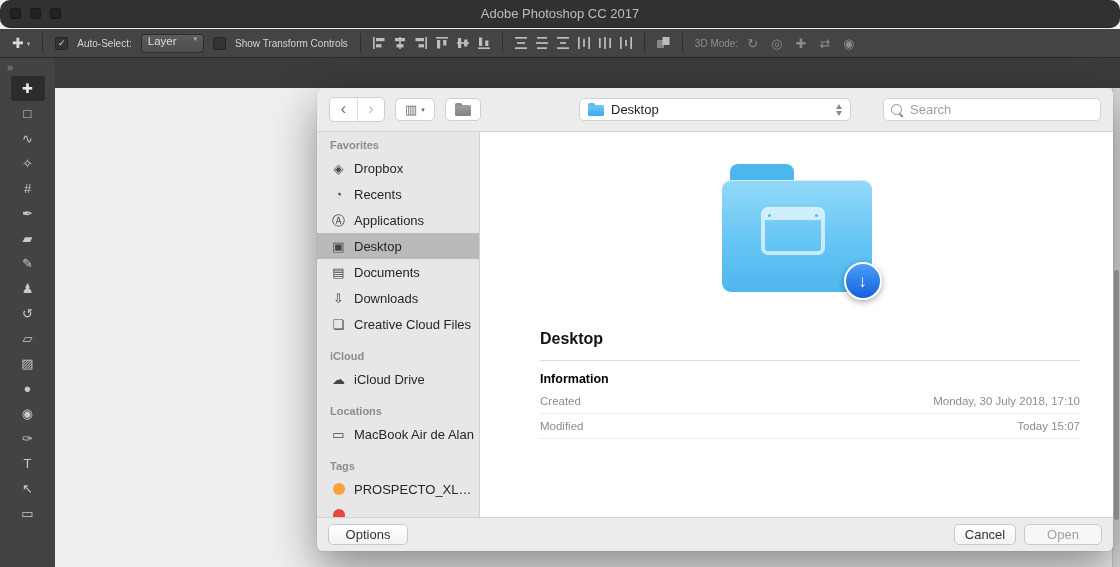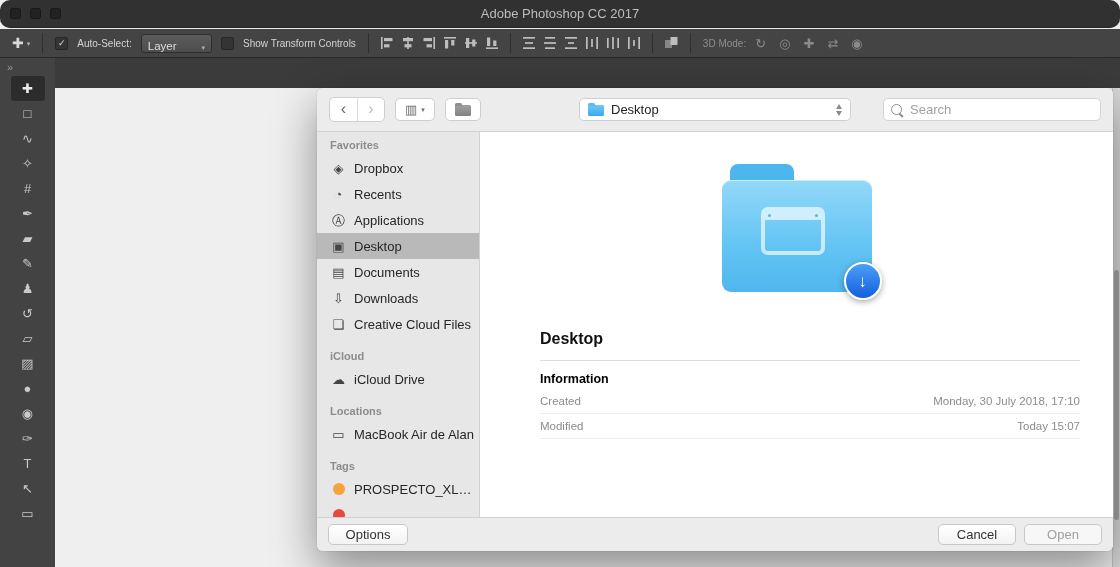--- a/index.html
+++ b/index.html
@@ -14,21 +14,21 @@
   .traffic span{width:11px;height:11px;border-radius:2.5px;background:#222;border:1px solid #181818;box-sizing:border-box;}
   .title-text{color:#bdbdbd;font-size:13px;}
 
   .optionsbar{position:absolute;left:0;top:29px;width:1120px;height:29px;background:#444;
     border-bottom:1px solid #292929;display:flex;align-items:center;gap:9px;padding:0 0 0 12px;box-sizing:border-box;}
   .ob-sep{width:1px;height:20px;background:#2e2e2e;margin:0 3px;flex:0 0 auto;}
   .ob-label{font-size:10px;color:#d4d4d4;white-space:nowrap;}
   .ob-label.dim{color:#8f8f8f;}
   .checkbox{width:11px;height:11px;background:#343434;border:1px solid #262626;border-radius:2px;
     display:flex;align-items:center;justify-content:center;color:#ddd;font-size:9px;line-height:1;flex:0 0 auto;}
-  .ob-select{display:flex;align-items:flex-end;gap:25px;background:linear-gradient(#5c5c5c,#4d4d4d);
+  .ob-select{display:flex;align-items:flex-start;gap:17px;background:linear-gradient(#5c5c5c,#4d4d4d);
     border:1px solid #2d2d2d;border-radius:3px;height:17px;padding:0 6px;font-size:11.5px;color:#ddd;}
   .ob-caret{font-size:7px;color:#b0b0b0;}
   .ob-tool{color:#d8d8d8;font-size:14px;display:flex;align-items:center;gap:3px;line-height:1;}
   .ob-ico{display:flex;align-items:center;justify-content:center;}
   .dim-ico{color:#8a8a8a;font-size:13px;line-height:1;}
   .icongrp{display:flex;align-items:center;gap:9px;}
 
   .topstrip{position:absolute;left:0;top:58px;width:1120px;height:30px;background:#3b3b3b;}
 
   .toolstrip{position:absolute;left:0;top:58px;width:55px;height:509px;background:#434343;z-index:2;overflow:hidden;}
@@ -103,21 +103,21 @@
   .pv-hr{margin-top:12px;border-top:1px solid #dcdcdc;height:0;}
   .pv-info{margin-top:11px;font-size:12.5px;font-weight:bold;color:#000000;}
   .pv-rows{margin-top:3px;}
   .pv-row{display:flex;justify-content:space-between;font-size:11.5px;color:#8c8c8c;padding:6px 0;border-bottom:1px solid #ececec;}
 
   .dlg-footer{flex:0 0 34px;background:#ececec;border-top:1px solid #d1d1d1;display:flex;align-items:center;
     padding:0 11px;box-sizing:border-box;gap:8px;}
   .f-btn{height:21px;border:1px solid #c8c8c8;border-radius:5px;background:linear-gradient(#ffffff,#f3f3f3);
     font-size:13px;color:#333;display:flex;align-items:center;justify-content:center;box-sizing:border-box;}
   .f-btn.options{width:80px;}
-  .f-btn.cancel{width:78px;margin-left:auto;}
+  .f-btn.cancel{width:62px;margin-left:auto;}
   .f-btn.open{width:78px;color:#a0a0a0;background:#f7f7f7;}
   svg{display:block;}
 </style>
 </head>
 <body>
 
 <div class="titlebar">
   <div class="traffic">
     <span></span>
     <span></span>

